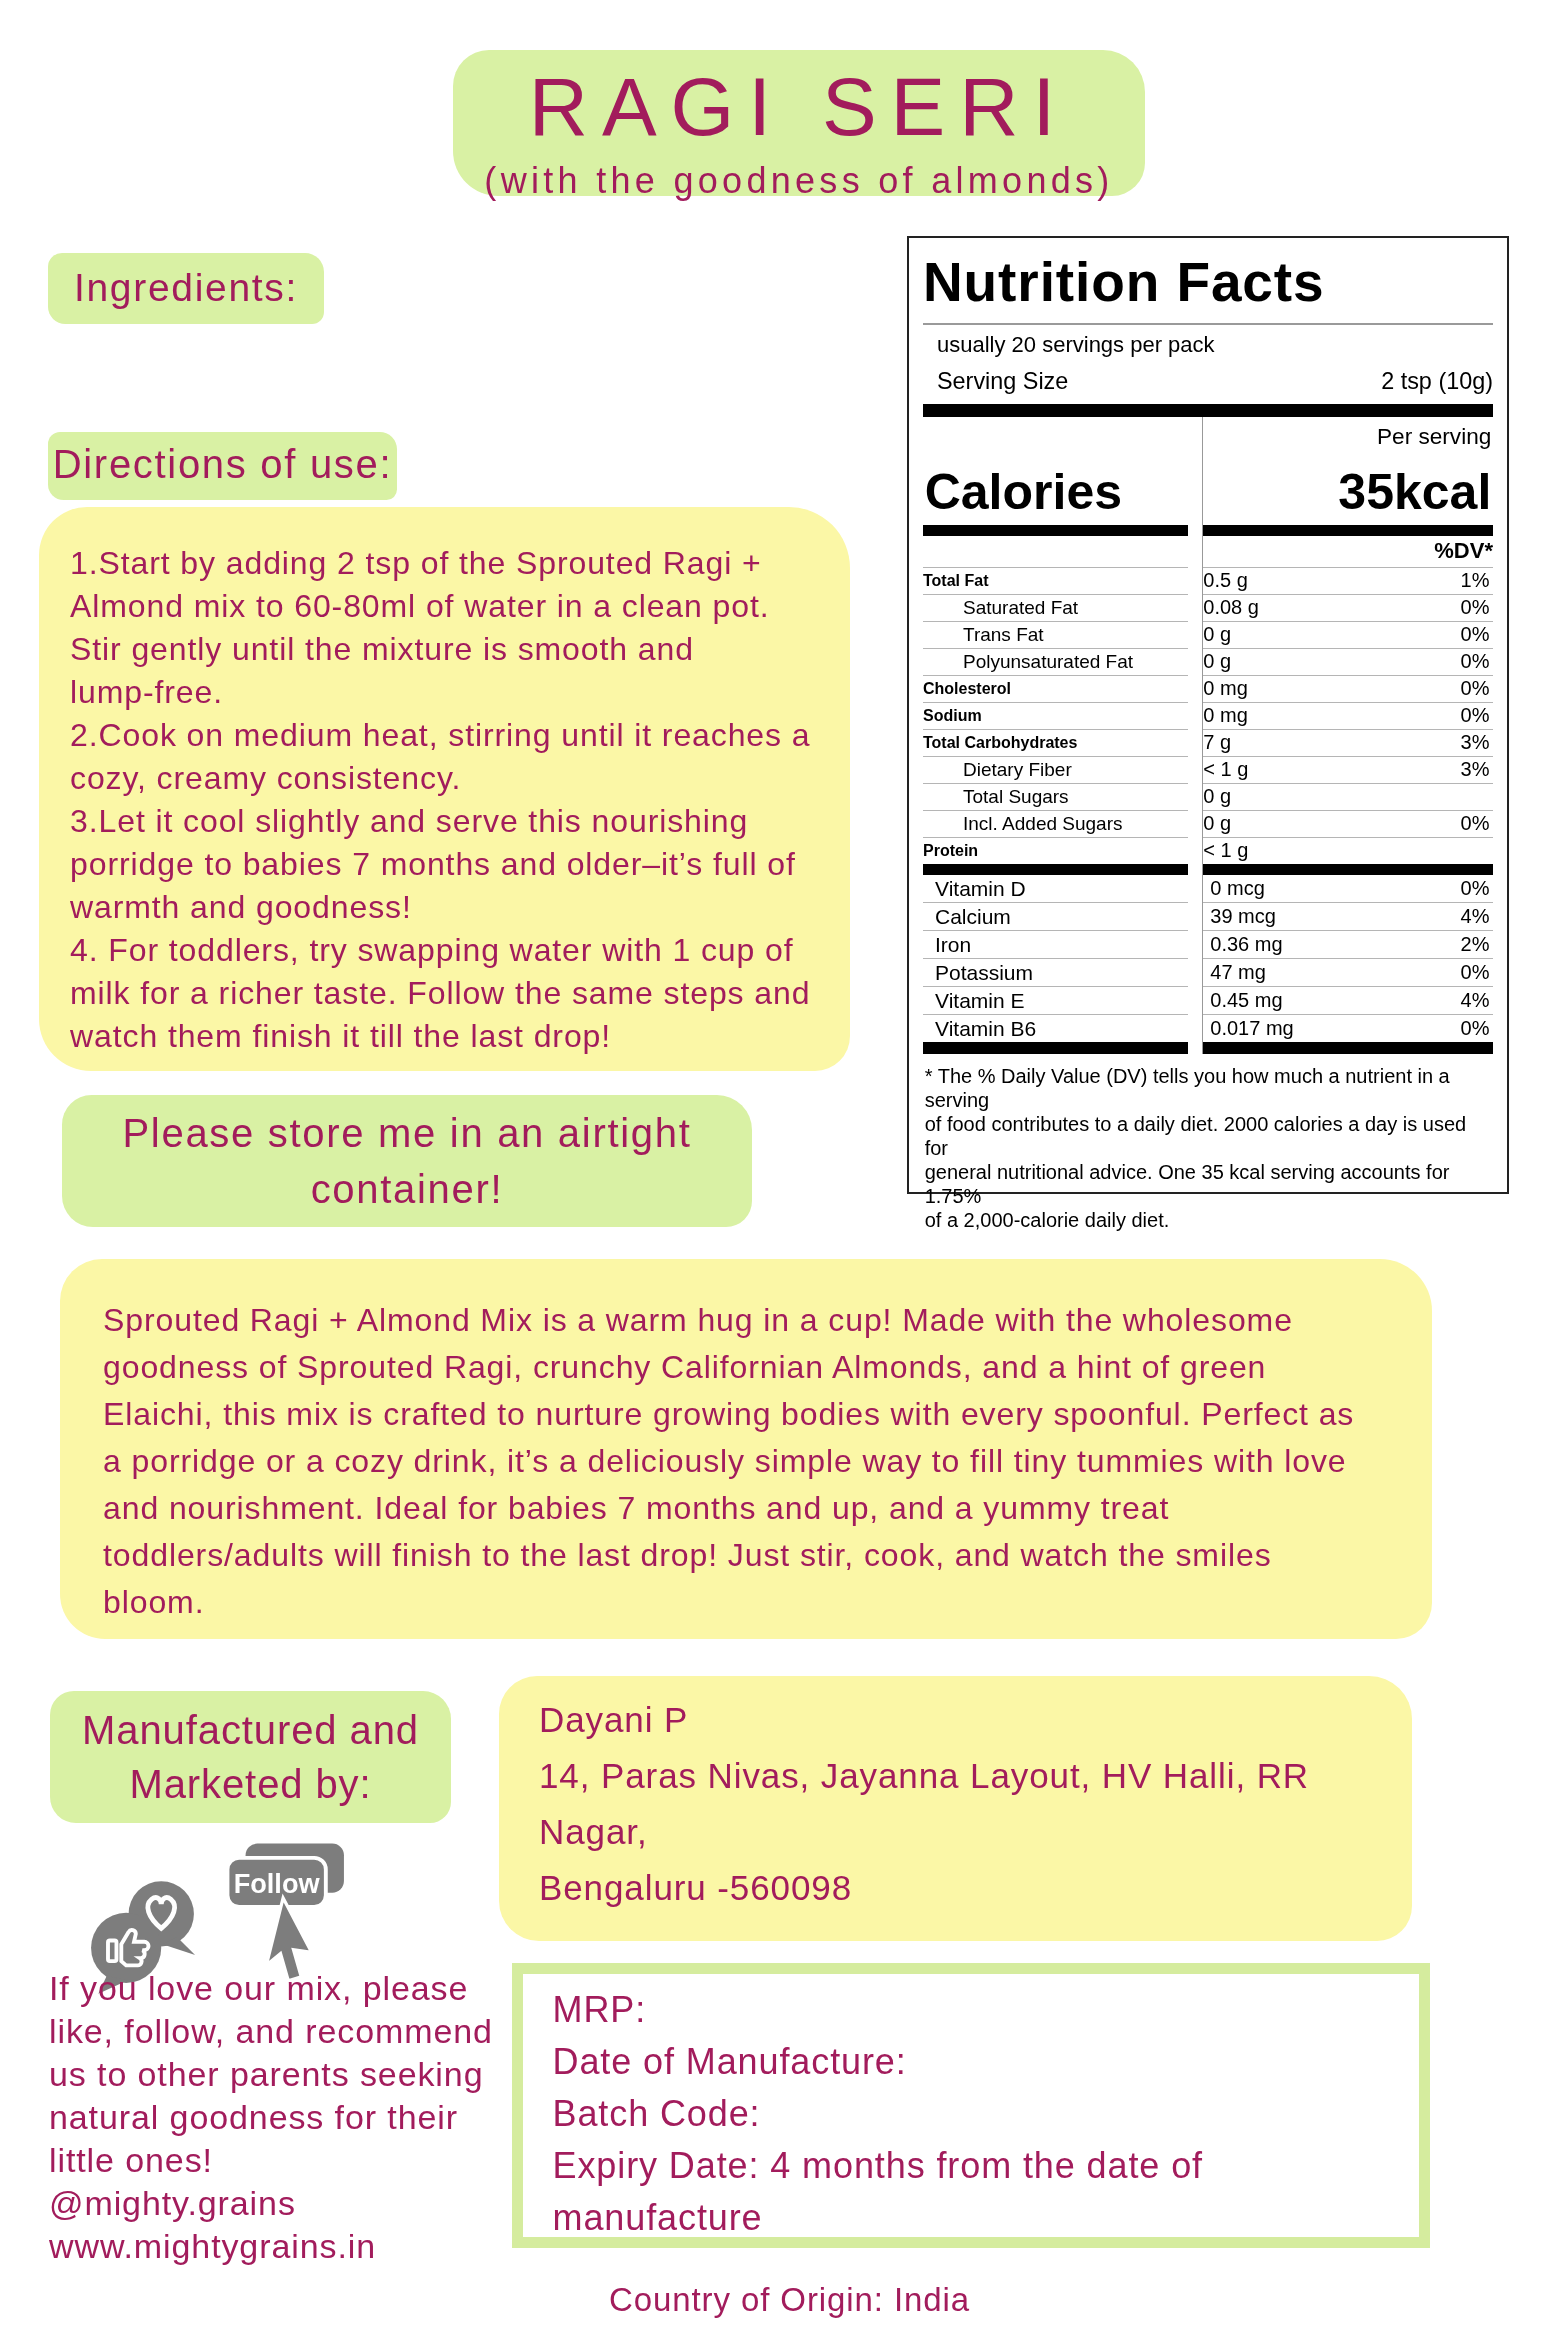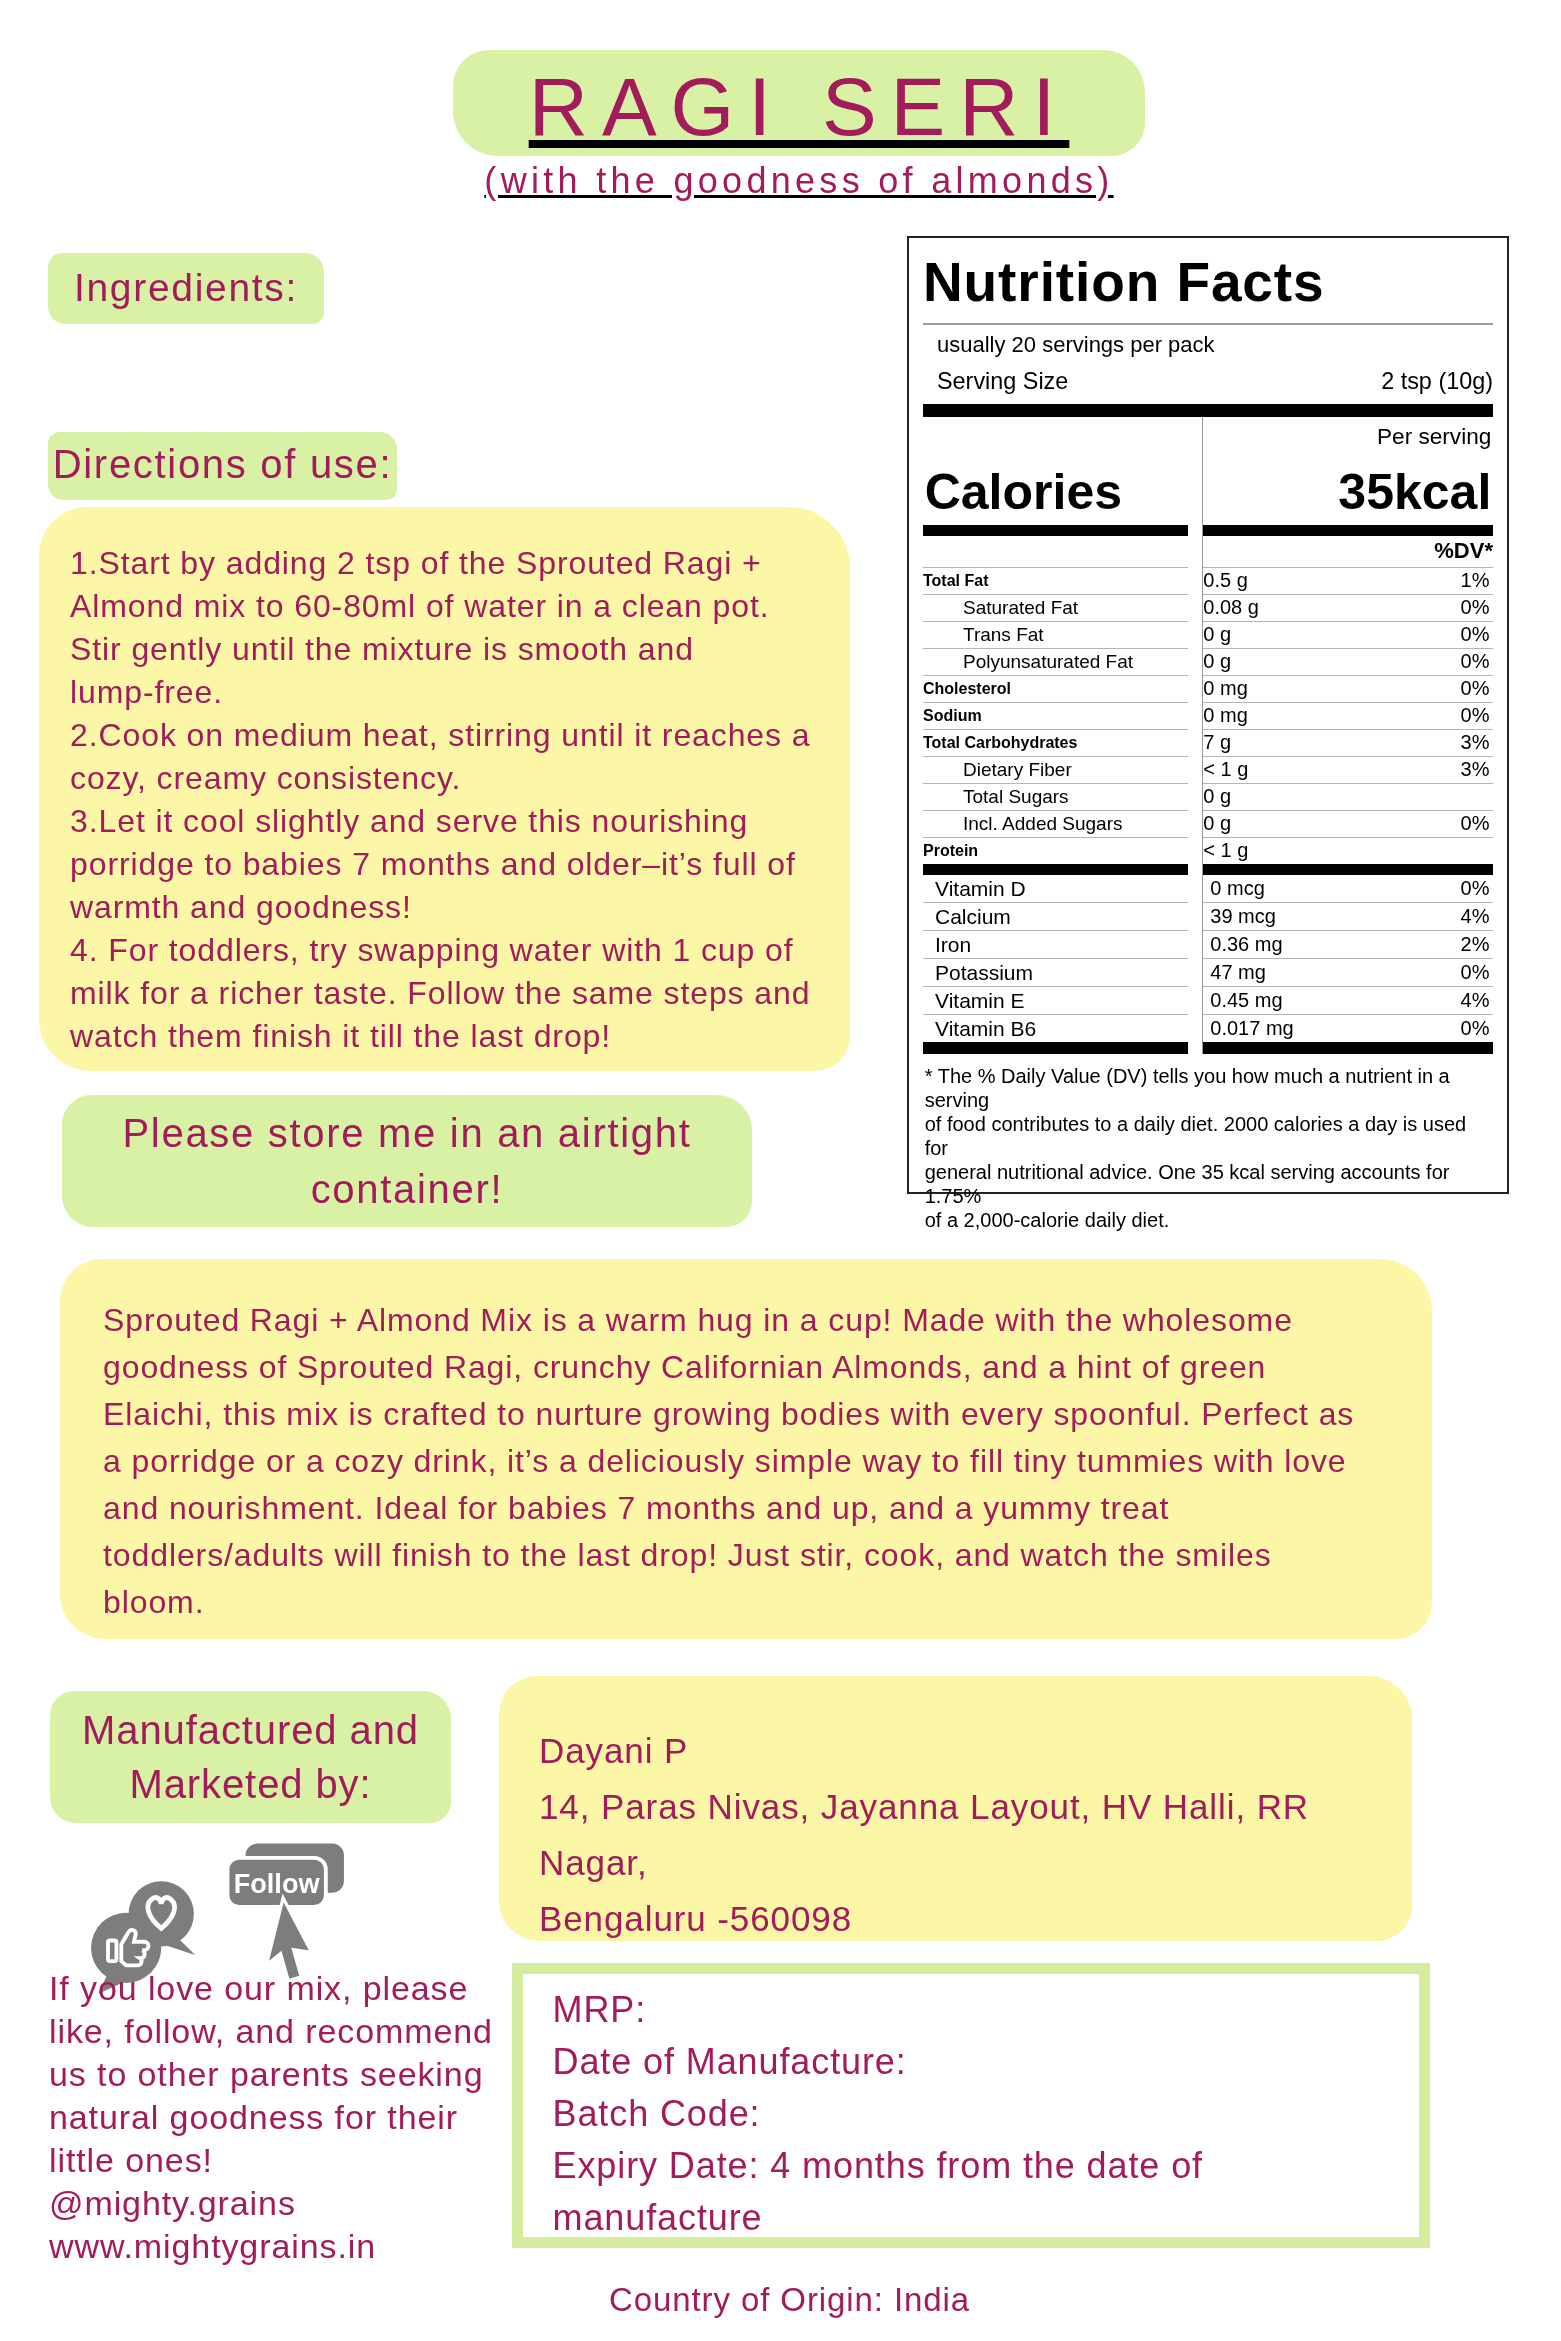--- a/index.html
+++ b/index.html
@@ -5,21 +5,21 @@
   html,body{margin:0;padding:0;background:#fff;}
   .page{position:relative;width:1561px;height:2342px;background:#ffffff;overflow:hidden;
         font-family:"Liberation Sans", sans-serif;}
   .maroon{color:#a21c5c;}
   .hl{position:absolute;box-sizing:border-box;}
   .green{background:#d9f1a4;}
   .yellow{background:#fbf7a6;}
   .pre{white-space:pre-line;}
 
   
-  .title-block{left:453px;top:50px;width:692px;height:106px;border-radius:36px 42px 33px 45px;text-align:center;text-decoration:underline;}
+  .title-block{left:453px;top:50px;width:692px;height:146px;border-radius:36px 42px 33px 45px;text-align:center;}
   .title-main{margin-top:10.4px;font-size:82px;letter-spacing:14px;font-weight:400;}
   .title-sub{margin-top:5.2px;font-size:36px;letter-spacing:4.3px;}
 
   
   .ing-label{left:48px;top:253px;width:276px;height:71px;border-radius:14px 19px 12px 17.3px;
              font-size:39px;letter-spacing:1.7px;text-align:center;padding-top:13px;}
   .ing-value{left:358px;top:234px;width:493px;height:116px;border-radius:24px 29.5px 22.6px 26px;
              font-size:34px;letter-spacing:0.9px;line-height:48px;text-align:center;padding-top:9.5px;}
 
   
@@ -33,21 +33,21 @@
               font-size:40px;letter-spacing:1.7px;line-height:56px;text-align:center;padding-top:10.4px;}
 
   
   .desc-box{left:60px;top:1259px;width:1372px;height:380px;border-radius:42px 52px 36px 45px;
             font-size:32px;letter-spacing:0.9px;line-height:47px;padding:38px 50px 0 43px;}
 
   
   .mfg-label{left:50px;top:1691px;width:401px;height:132px;border-radius:24px 28px 21px 26px;
              font-size:40px;letter-spacing:0.9px;line-height:54px;text-align:center;padding-top:12px;}
   .contact-box{left:499px;top:1676px;width:913px;height:265px;border-radius:38px 43px 35px 40px;
-               font-size:35px;letter-spacing:0.9px;line-height:56px;padding:47px 24px 0 40px;}
+               font-size:35px;letter-spacing:0.9px;line-height:56px;padding:16px 24px 0 40px;}
   .contact-queries{margin-top:38px;}
 
   
   .social-icons{position:absolute;left:85px;top:1841px;width:278px;height:165px;}
   .social-text{position:absolute;left:49px;top:1967px;width:460px;font-size:34px;
                letter-spacing:0.9px;line-height:43px;}
 
   
   .purchase-box{position:absolute;left:512px;top:1963px;width:918px;height:285px;box-sizing:border-box;
                 border:11.3px solid #d5ec9e;background:#fff;padding:10.4px 17.3px 0 29.5px;

